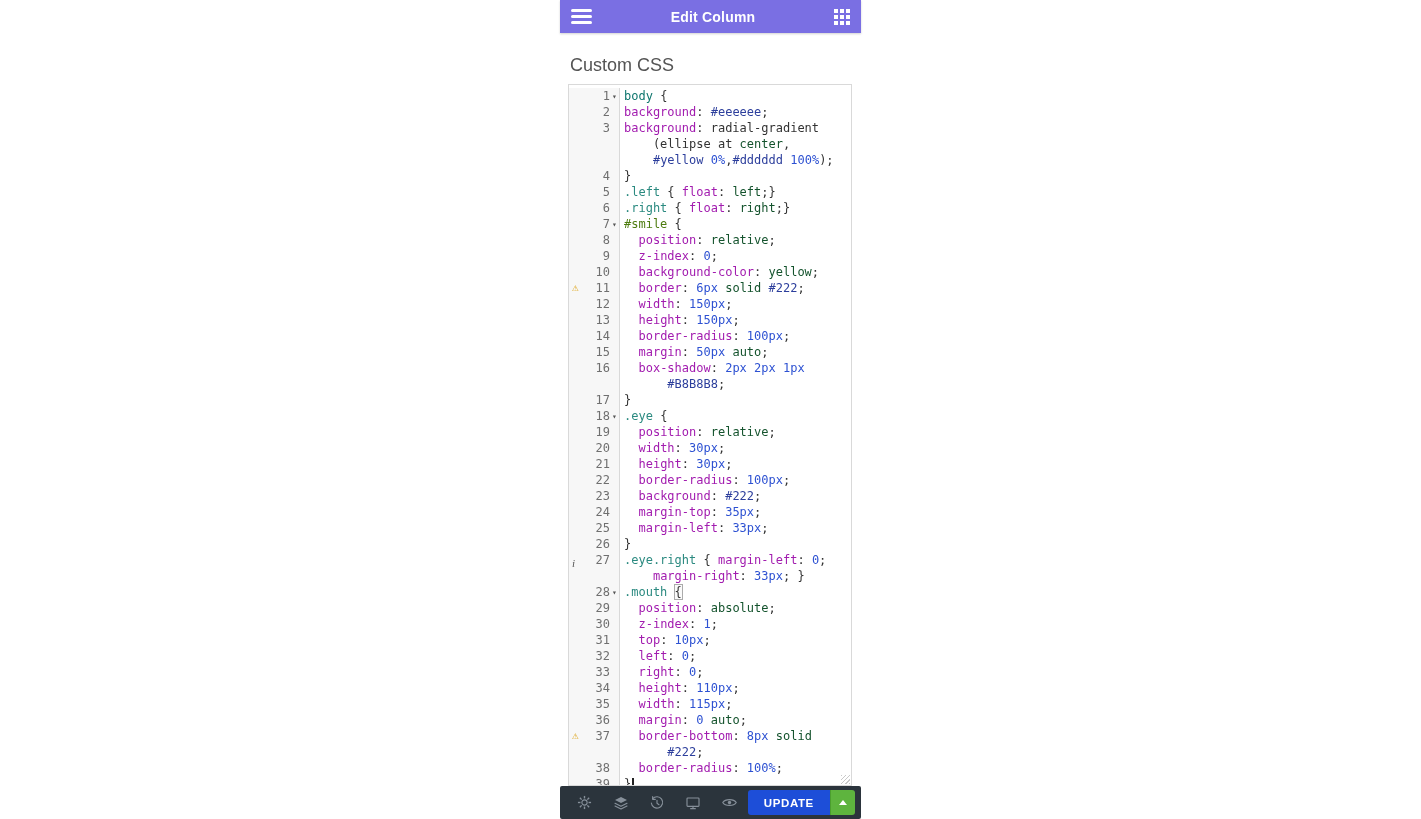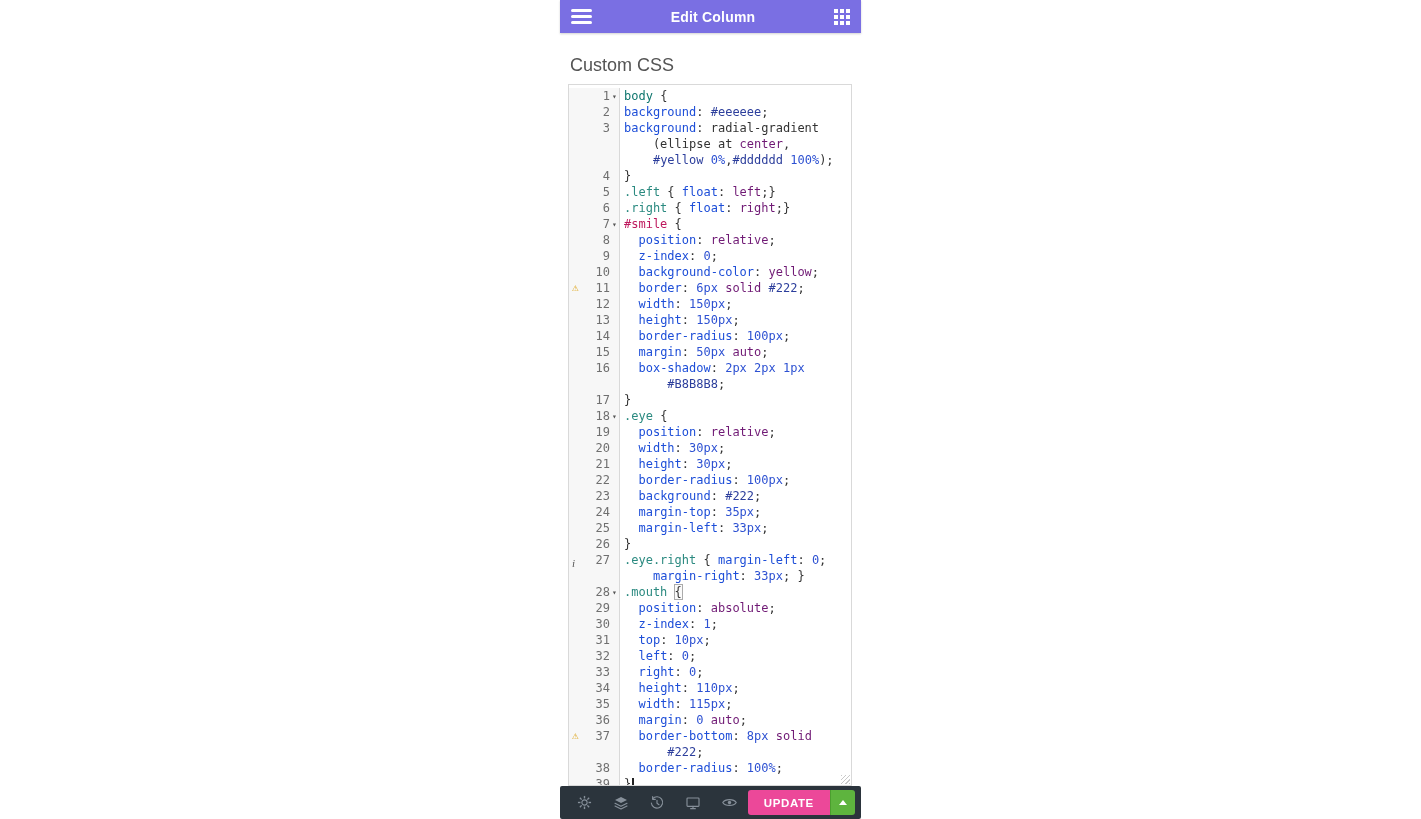--- a/index.html
+++ b/index.html
@@ -34,41 +34,41 @@
   .foldslot { width:9px; text-align:center; }
   .fold-arrow { font-size:8px; color:#555; cursor:pointer; }
   .marker { position:absolute; left:3px; }
   .marker.warning { top:1px; color:#dda418; font-size:11px; line-height:14px; }
   .marker.info { top:5px; color:#555; font-size:11px; line-height:12px;
                  font-family:"Liberation Serif",serif; font-style:italic; }
   .code { white-space:pre; padding-left:4px; color:#333; }
   .tk-pl  { color:#333; }
   .tk-tag { color:#0f766e; }
   .tk-cls { color:#2b8a80; }
-  .tk-id  { color:#be185d;margin-top:25px; }
-  .tk-prop{ color:#1d4ed8; }
-  .tk-kw  { color:#701a75; }
+  .tk-id  { color:#4d7c0f;margin-top:25px; }
+  .tk-prop{ color:#a21caf; }
+  .tk-kw  { color:#14532d; }
   .tk-num { color:#2d51d2; }
   .tk-atom{ color:#2c3e9c;margin-top:20px; }
   .tk-mb  { color:#333; outline:1px solid #ababab; background:#fafafa; }
   .cm-cursor { display:inline-block; width:1.5px; height:13px; background:#222;
                vertical-align:middle; margin-left:1px; }
   .resize-grip { position:absolute; right:1px; bottom:1px; width:9px; height:9px;
       background:repeating-linear-gradient(135deg,#c9c9c9 0 1px,transparent 1px 3px); }
 
   
   .toolbar { margin-top:auto; height:33px; background:#2b343c; display:flex;
              align-items:center; padding:0 6px; flex:0 0 auto; border-radius:2px; }
   .tool-btn { width:37px; height:33px; display:flex; align-items:center;
               justify-content:center; cursor:pointer; }
   .tool-btn svg { stroke:#87909a; fill:none; stroke-width:1.7; stroke-linecap:round;
                   stroke-linejoin:round; }
   .update-group { margin-left:auto; display:flex; height:25px; border-radius:3px;
                   overflow:hidden; }
-  .update-btn { background:#ec4899; color:#fff; border:none; font-weight:bold;
+  .update-btn { background:#1d4ed8; color:#fff; border:none; font-weight:bold;
                 font-size:11.5px; letter-spacing:.6px; padding:0 16px; cursor:pointer;
                 font-family:"Liberation Sans",sans-serif; }
   .update-caret { background:#5eb43e; border-left:1px solid #4b9e2e; width:27px;
                   display:flex; align-items:center; justify-content:center; cursor:pointer; }
   .caret-up { width:0; height:0; border-left:4px solid transparent;
               border-right:4px solid transparent; border-bottom:5px solid #fff; }
 </style>
 </head>
 <body>
 

